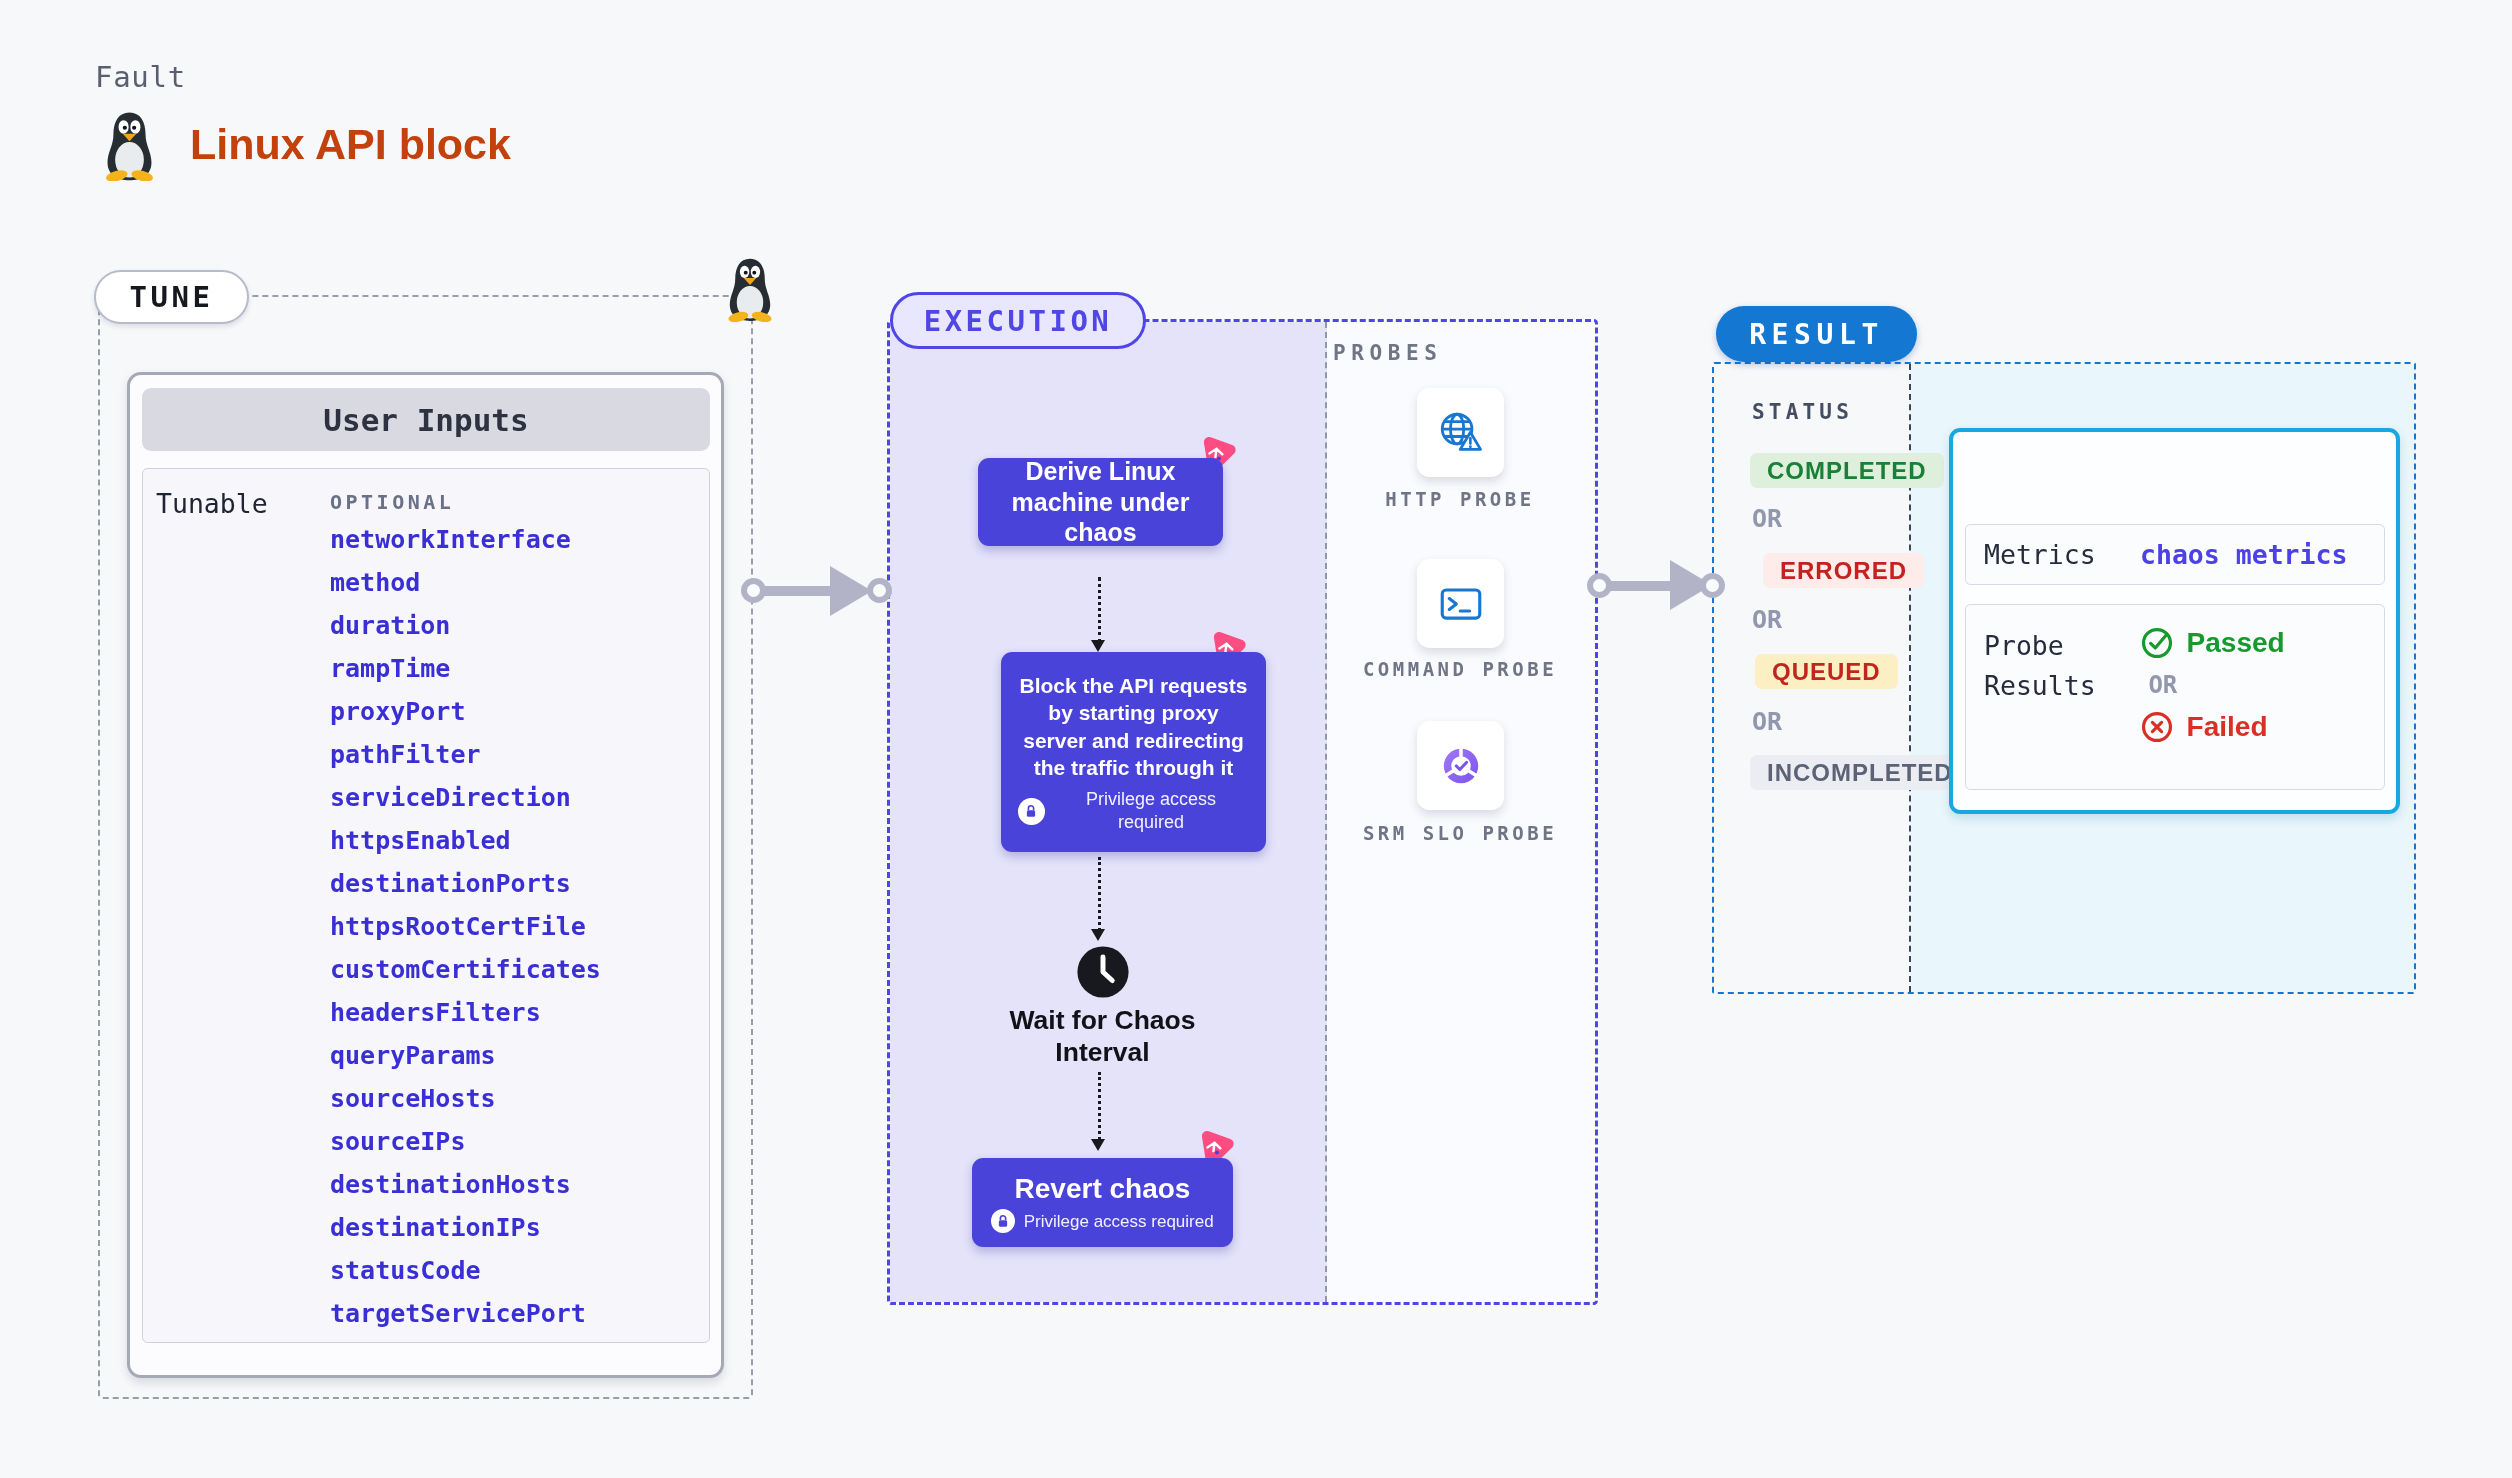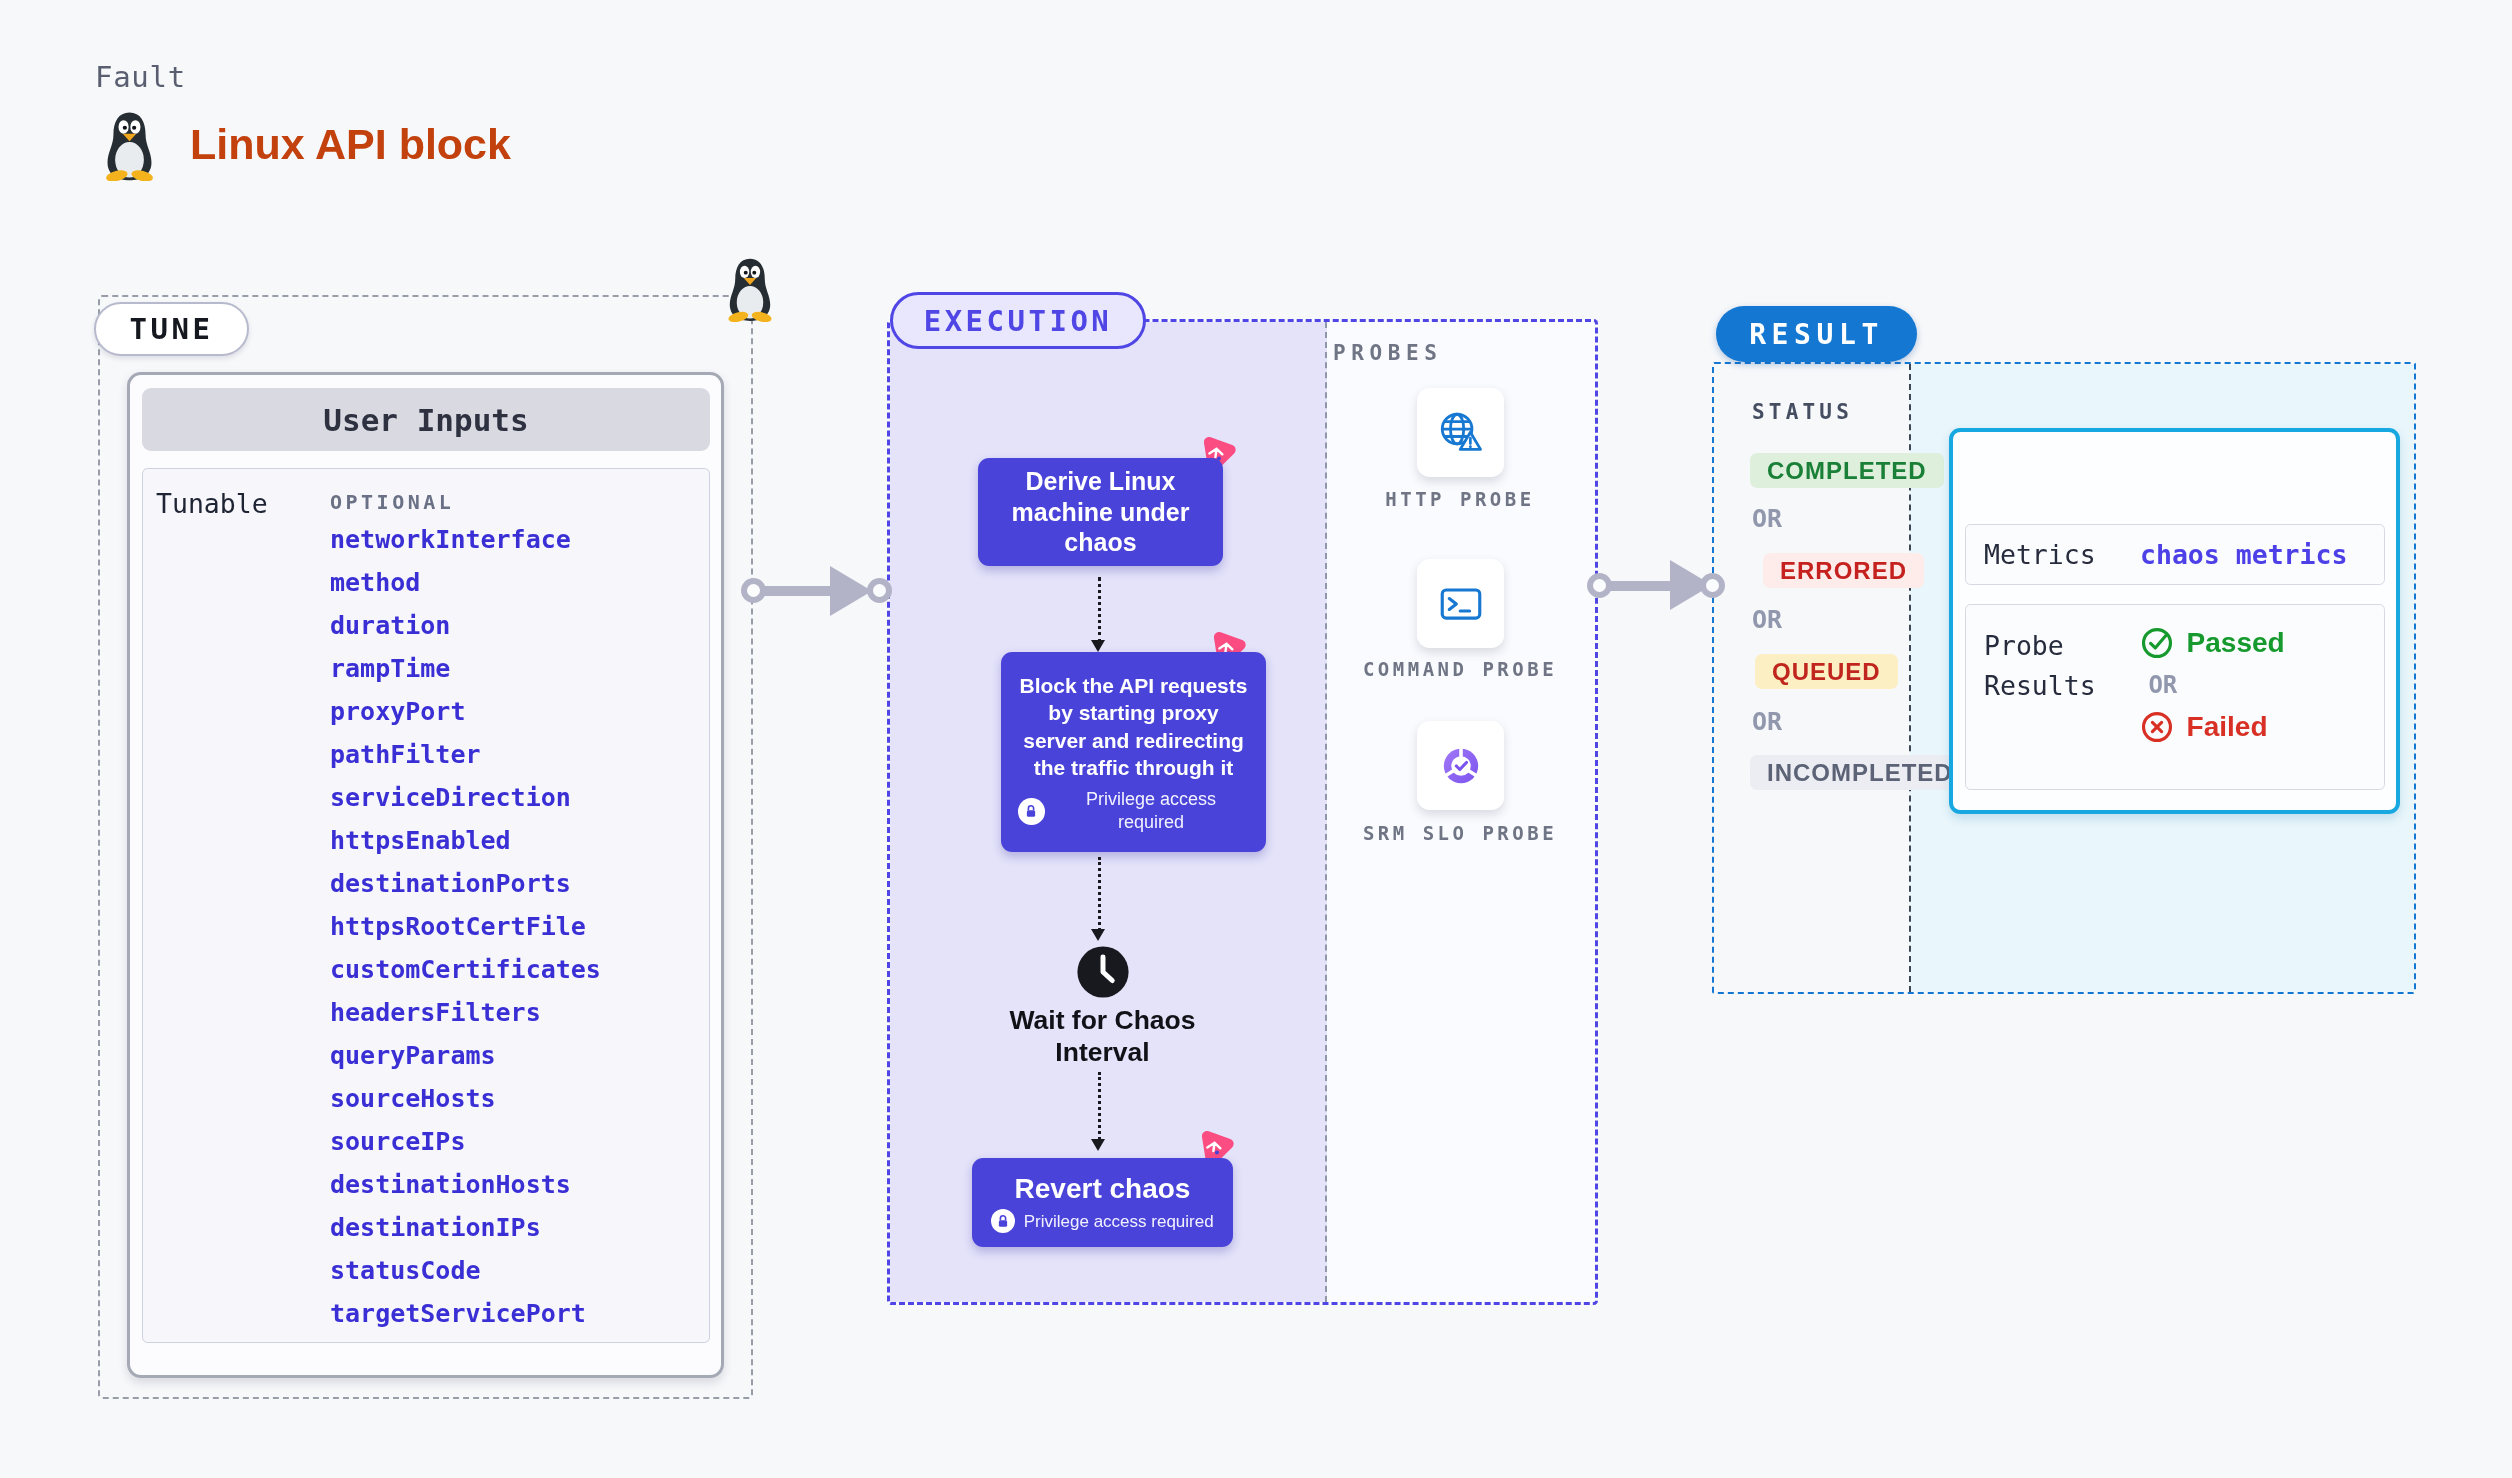--- a/index.html
+++ b/index.html
@@ -17,21 +17,21 @@
   .tux-big { position:absolute; left:99px; top:110px; width:61px; height:71px; }
   .tux-small { position:absolute; left:722px; top:256px; width:56px; height:66px; z-index:5; }
 
   
   .tune-box { position:absolute; left:98px; top:295px; width:655px; height:1104px;
               border:2.8px dashed #989ea9; border-radius:4.2px; }
   .tune-pill { position:absolute; left:94px; top:270px; width:155px; height:54px; z-index:6;
                background:#ffffff; border:2.8px solid #b7bacd; border-radius:31px;
                display:flex; align-items:center; justify-content:center;
                font-family:"DejaVu Sans Mono",monospace; font-weight:bold; font-size:29px;
-               color:#15181f; letter-spacing:3.5px; box-shadow:0 2.8px 5.6px rgba(40,45,70,.12);margin-top:32px; }
+               color:#15181f; letter-spacing:3.5px; box-shadow:0 2.8px 5.6px rgba(40,45,70,.12); }
   .ui-card { position:absolute; left:127px; top:372px; width:597px; height:1006px;
              background:#fcfcfe; border:3.5px solid #a5a9b5; border-radius:14px;
              box-shadow:0 4.2px 9.8px rgba(40,45,70,.14); }
   .ui-head { position:absolute; left:142px; top:388px; width:568px; height:63px;
              background:#d9d9e2; border-radius:9px; display:flex; align-items:center; justify-content:center;
              font-family:"DejaVu Sans Mono",monospace; font-weight:bold; font-size:31px; color:#2d3140; }
   .ui-body { position:absolute; left:142px; top:468px; width:568px; height:875px;
              background:#f7f7fb; border:1.4px solid #ccd0df; border-radius:5.6px; }
   .tunable { position:absolute; left:156px; top:488px; font-family:"DejaVu Sans Mono",monospace;
              font-size:26.5px; color:#1f2434; }
@@ -58,21 +58,21 @@
                border-left:2.1px dashed #9097a8; }
   .exec-pill { position:absolute; left:890px; top:292px; width:256px; height:57px; z-index:6;
                background:#e8e7fd; border:3.5px solid #4f46e5; border-radius:32px;
                display:flex; align-items:center; justify-content:center;
                font-family:"DejaVu Sans Mono",monospace; font-weight:bold; font-size:29px;
                color:#4f46e5; letter-spacing:3.5px; }
   .flow-node { position:absolute; background:#4a43d9; border-radius:11.2px; z-index:2;
                display:flex; flex-direction:column; align-items:center; justify-content:center;
                color:#ffffff; font-weight:bold; text-align:center;
                box-shadow:0 4.2px 9.8px rgba(40,30,150,.25); }
-  .node1 { left:978px; top:458px; width:245px; height:108px; font-size:25px; line-height:1.22; padding:0 17px; }
+  .node1 { left:978px; top:458px; width:245px; height:88px; font-size:25px; line-height:1.22; padding:0 17px; }
   .node2 { left:972px; top:652px; width:265px; height:200px; font-size:21px; line-height:1.3; padding:9.8px 17px 7px; gap:7px;margin-left:29px; }
   .node3 { left:972px; top:1158px; width:261px; height:89px; font-size:28px; line-height:1.15; padding:5.6px 14px 4.2px; gap:4.2px; }
   .priv { display:flex; align-items:center; justify-content:center; gap:8.4px;
           font-size:18px; font-weight:normal; color:#f2f2ff; }
   .lock-circle { width:26.5px; height:26.5px; border-radius:50%; background:#ffffff;
                  display:flex; align-items:center; justify-content:center; flex:0 0 auto; }
   .lock-circle svg { width:18px; height:18px; }
   .chaos-ico { position:absolute; width:41px; height:41px; z-index:1; transform:rotate(8deg); }
   .dotline { position:absolute; width:0; border-left:3.5px dotted #17191f; z-index:2; }
   .dothead { position:absolute; width:0; height:0; z-index:2;

